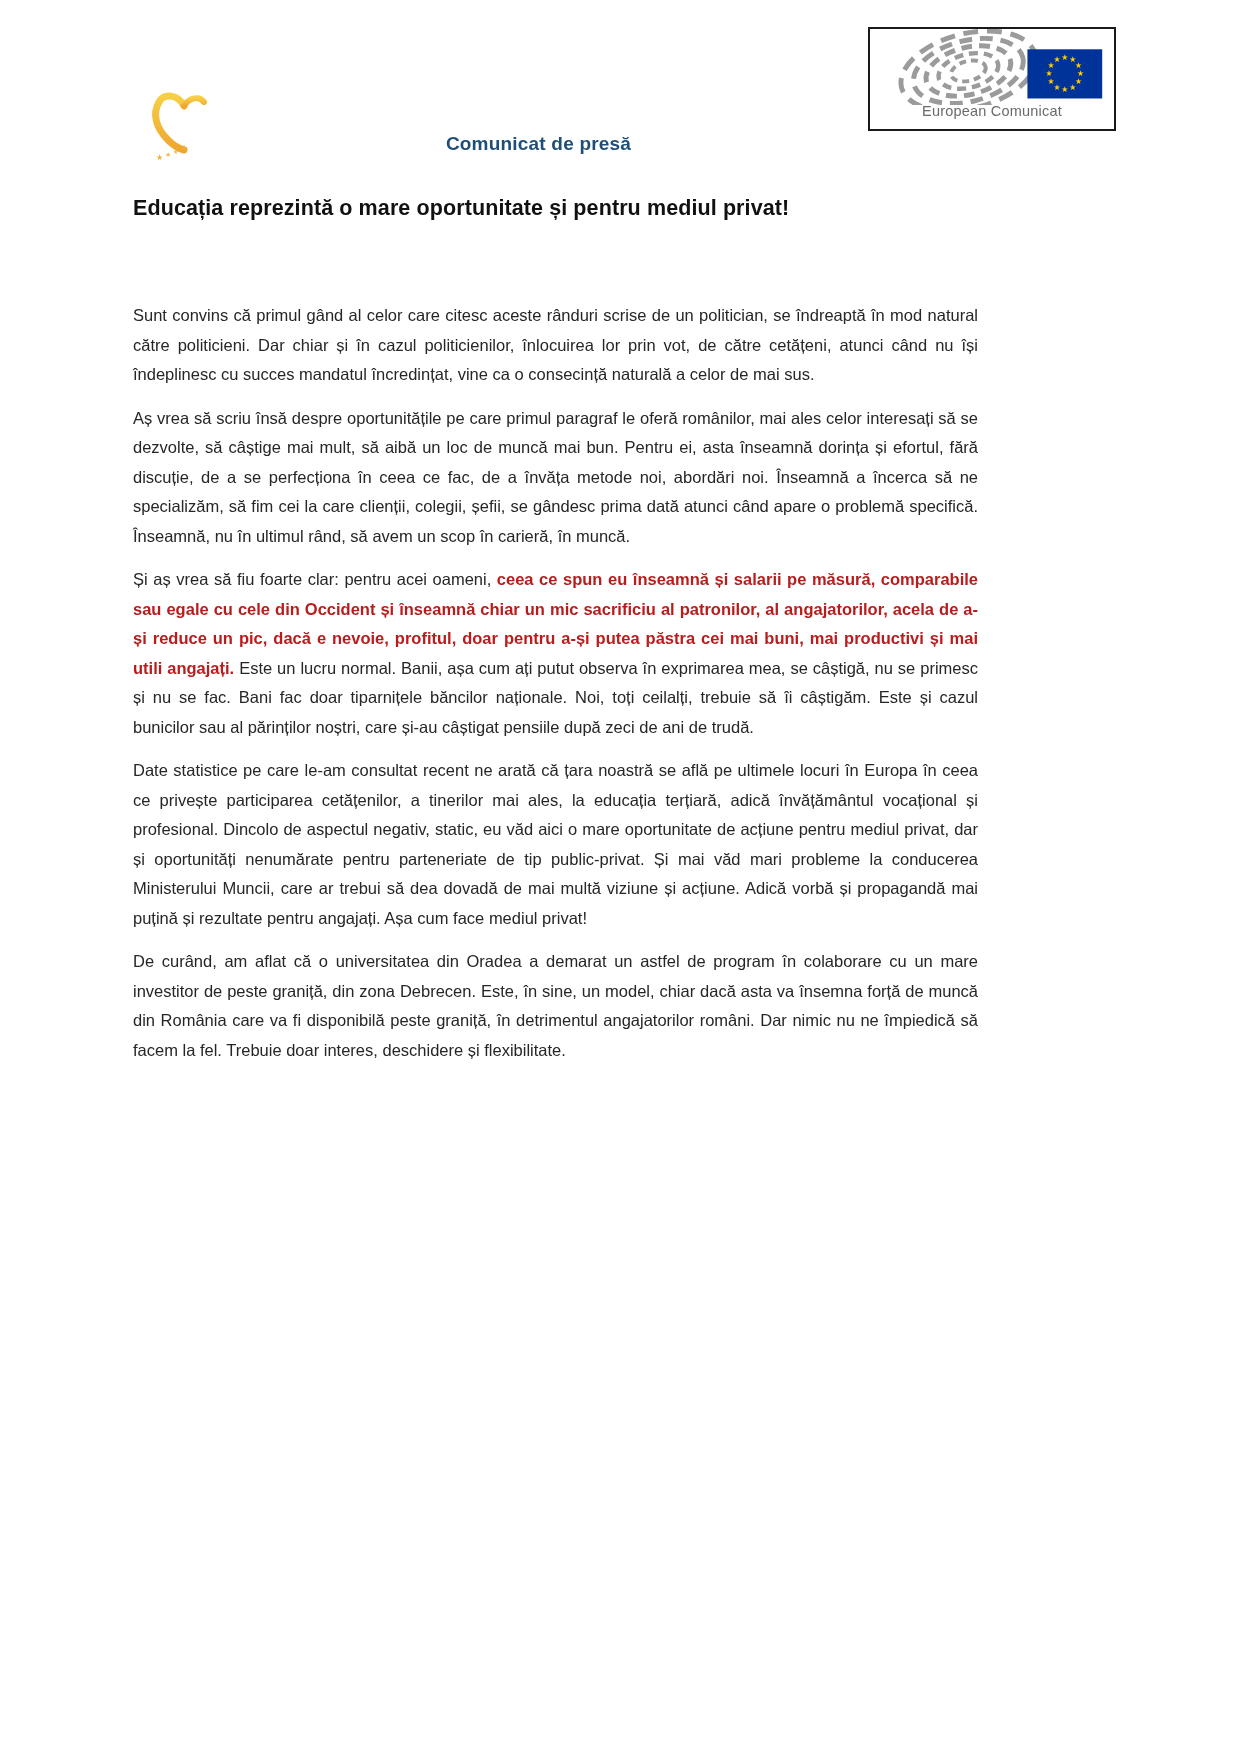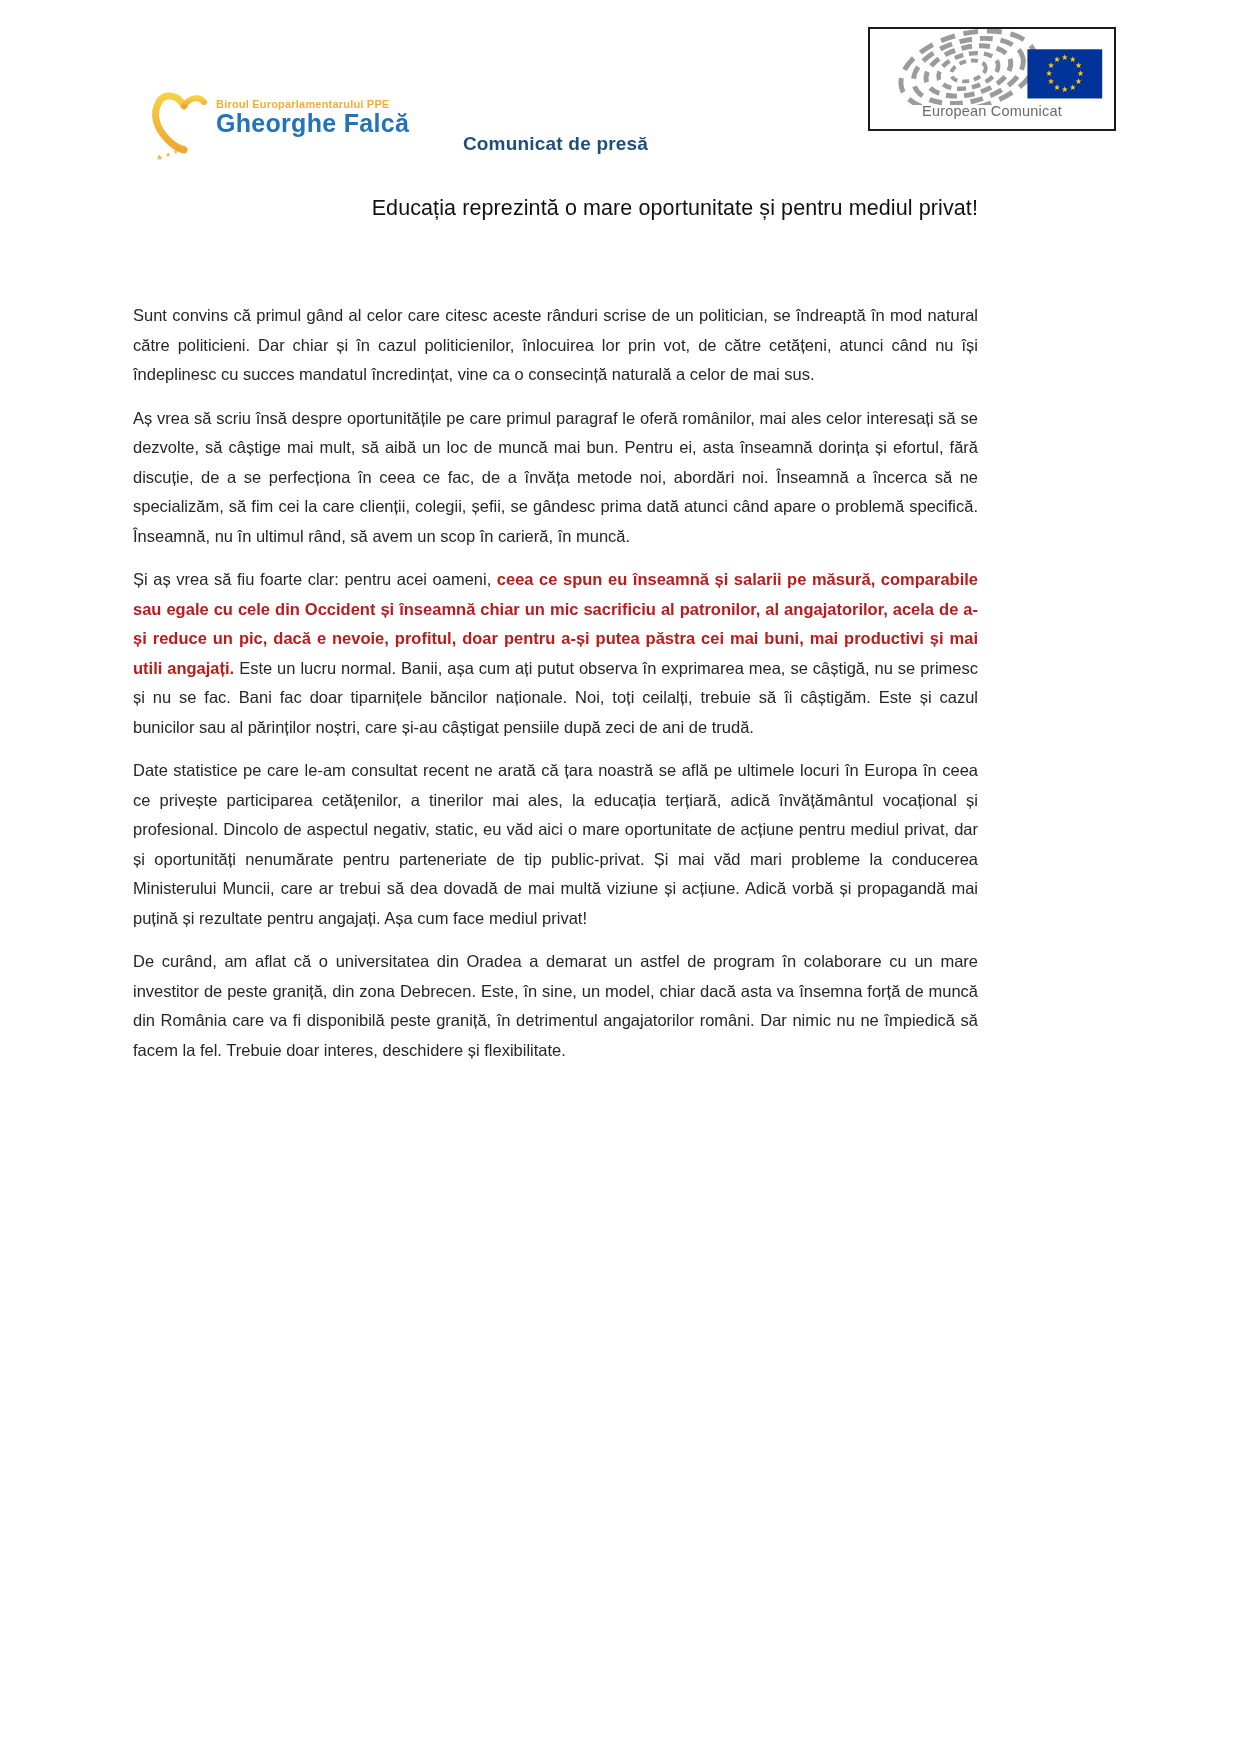--- a/index.html
+++ b/index.html
@@ -52,37 +52,36 @@
     font-size: 14.5px;
     color: #6b6b6b;
     letter-spacing: .2px;
     margin-top: -2px;
     white-space: nowrap;
   }
 
   
   .doc-type {
     position: absolute;
-    left: 133px; top: 133px;
+    left: 116px; top: 133px;
     width: 845px;
     text-align: center;
     font-size: 19px;
     font-weight: bold;
     color: #1F4E79;
     letter-spacing: .2px;
   }
   .page-title {
     position: absolute;
     left: 133px; top: 196px;
     width: 845px;
     font-size: 21.5px;
-    font-weight: normal;
+    font-weight: bold;
     color: #111111;
     letter-spacing: .1px;
-    text-align: right;
   }
 
   
   .body-text {
     position: absolute;
     left: 133px; top: 301px;
     width: 845px;
   }
   .body-text p.para {
     font-size: 16.5px;
@@ -108,24 +107,20 @@
       </defs>
 
       <path d="M36,20 C30,8 16,7 11,16 C4,28 8,42 20,54 C26,60 32,63 36,64" fill="none" stroke="url(#gold)" stroke-width="7" stroke-linecap="round"></path>
       <path d="M36,20 C41,11 52,10 56,16" fill="none" stroke="url(#gold)" stroke-width="6" stroke-linecap="round"></path>
 
       <text x="8" y="74" font-size="8" fill="#EFAF3C">★</text>
       <text x="17" y="71" font-size="7" fill="#F2BA3C">★</text>
       <text x="25" y="68" font-size="6" fill="#F2BA3C">★</text>
       <text x="32" y="65" font-size="9" fill="#EFAF3C">★</text>
     </svg>
-    <div class="falca-text">
-      <div class="falca-office">Biroul Europarlamentarului PPE</div>
-      <div class="falca-name">Gheorghe Falcă</div>
-    </div>
   </div>
 
   <div class="ep-logo">
     <svg class="ep-art" viewBox="0 0 248 76" aria-hidden="true">
 
       <g stroke="#9B9B9B" fill="none" transform="rotate(-14 100 42)">
         <ellipse cx="100" cy="42" rx="18" ry="10" stroke-width="4" stroke-dasharray="7 5"></ellipse>
         <ellipse cx="100" cy="42" rx="31" ry="17" stroke-width="4.5" stroke-dasharray="9 6"></ellipse>
         <ellipse cx="100" cy="42" rx="44" ry="24" stroke-width="5" stroke-dasharray="11 7"></ellipse>
         <ellipse cx="100" cy="42" rx="57" ry="31" stroke-width="5" stroke-dasharray="13 8"></ellipse>

